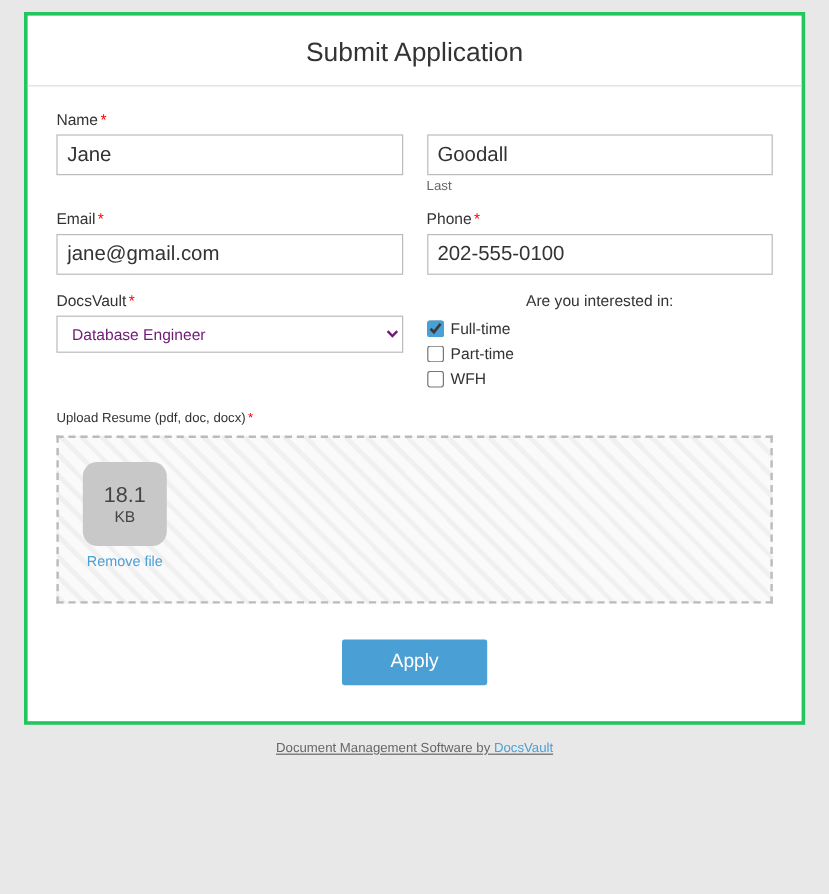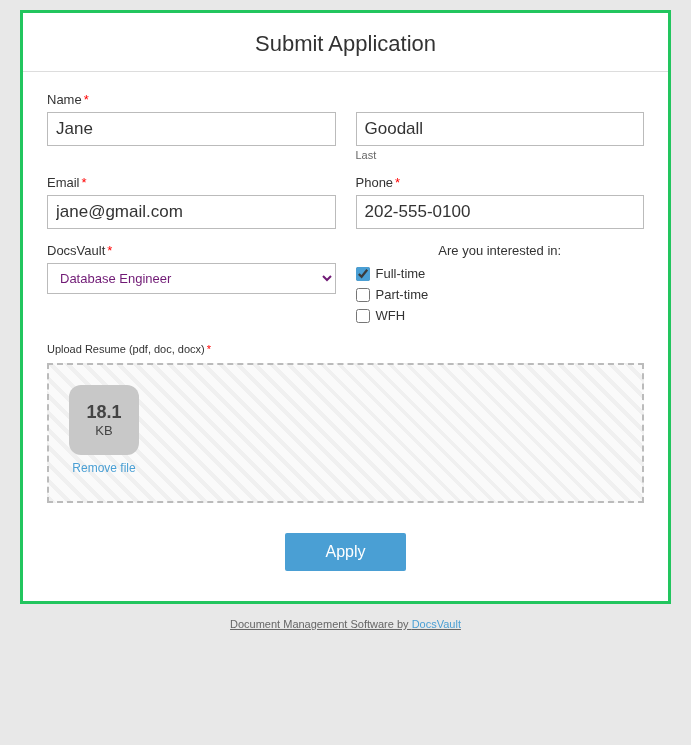--- a/index.html
+++ b/index.html
@@ -173,21 +173,21 @@
       height: 70px;
       display: flex;
       flex-direction: column;
       align-items: center;
       justify-content: center;
       margin-bottom: 6px;
     }
 
     .file-size-large {
       font-size: 18px;
-      font-weight: bold;
+      font-weight: normal;
       color: #444;
       line-height: 1.2;
     }
 
     .file-size-unit {
       font-size: 13px;
       color: #444;
     }
 
     .remove-file-link {

